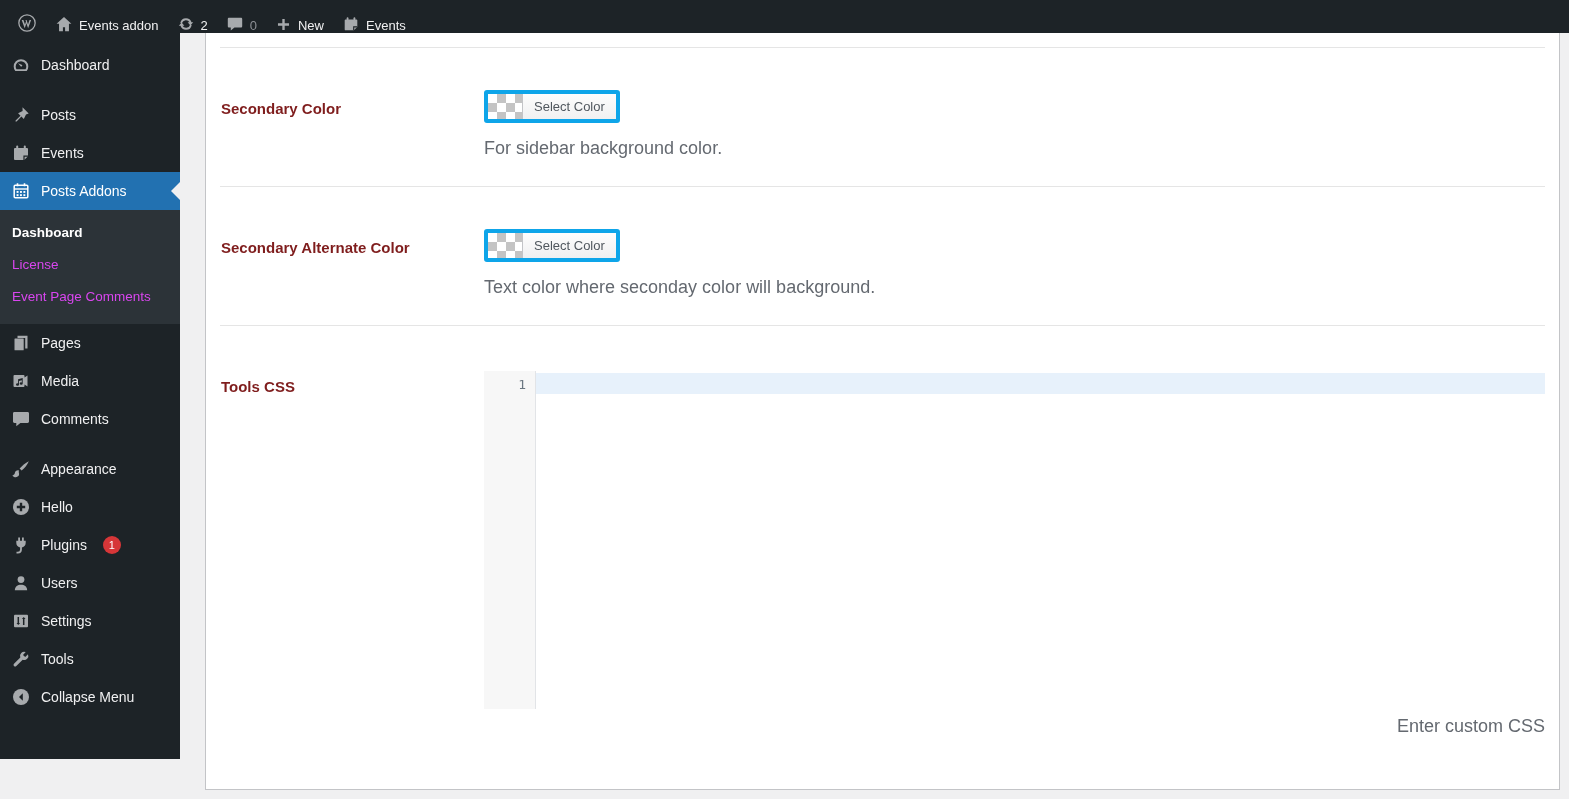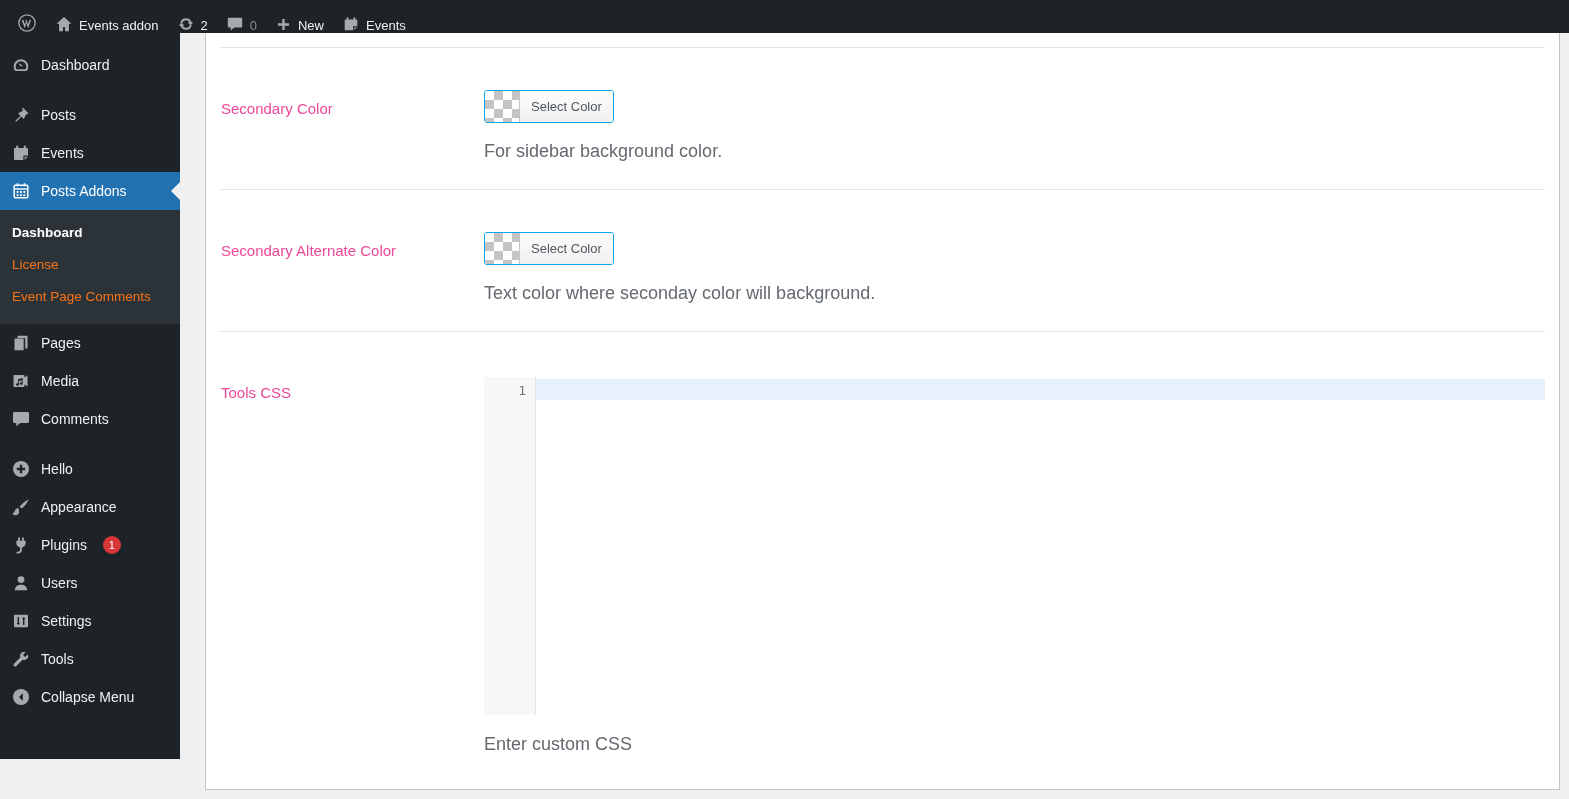--- a/index.html
+++ b/index.html
@@ -39,51 +39,51 @@
   .menu-item.active { background:#2271b1; color:#fff; }
   .menu-item.active .mi-icon { color:#fff; }
   .menu-sep { height:12px; }
   .active-arrow {
     position:absolute; right:0; top:50%; transform:translateY(-50%);
     width:0; height:0; border:9px solid transparent; border-right-color:#f0f0f1; border-left-width:0;
   }
   .submenu { background:#2c3338; padding:7px 0 11px; }
   .submenu-item {
     display:block; padding:7px 12px 7px 12px; font-size:13.5px;
-    color:#f97316; cursor:pointer; line-height:18px;
+    color:#d946ef; cursor:pointer; line-height:18px;
   }
   .submenu-item.active { color:#fff; font-weight:bold; }
   .badge {
     display:inline-flex; align-items:center; justify-content:center;
     min-width:18px; height:18px; border-radius:50%; background:#d63638;
     color:#fff; font-size:11px; margin-left:6px; padding:0 2px;
   }
 
   
   .content { flex:1; padding:0 9px 9px 25px; background:#f0f0f1; }
   .panel {
     background:#fff; border:1px solid #c3c4c7; border-top:none;
     height:757px; overflow:hidden;
   }
   .spacer-row { height:15px; border-bottom:1px solid #e5e5e5; margin:0 14px 0 14px; }
   .form-row { display:flex; margin:0 14px 0 14px; border-bottom:1px solid #e5e5e5; }
   .form-row.last { border-bottom:none; }
   .form-th {
     flex:0 0 264px; padding:52px 10px 0 1px;
-    font-size:15px; font-weight:normal; color:#ec4899;
+    font-size:15px; font-weight:bold; color:#7f1d1d;
   }
   .form-td { flex:1; padding:42px 0 28px; }
   .form-td.editor-td { padding:45px 0 0; }
   .description { margin-top:16px; font-size:18px; color:#646970; line-height:19px; }
-  .editor-desc { margin-top:20px; }
+  .editor-desc { margin-top:8px;text-align:right; }
 
   
   .color-btn {
     display:inline-flex; align-items:stretch; height:33px;
-    border:1px solid #0ea5e9; border-radius:3px; overflow:hidden;
+    border:4px solid #0ea5e9; border-radius:3px; overflow:hidden;
     background:#f6f7f7; cursor:pointer; padding:0; font-family:inherit;
   }
   .swatch {
     width:34px; background-color:#fff;
     background-image:
       linear-gradient(45deg,#c4c4c4 25%,transparent 25%,transparent 75%,#c4c4c4 75%),
       linear-gradient(45deg,#c4c4c4 25%,transparent 25%,transparent 75%,#c4c4c4 75%);
     background-size:18px 18px; background-position:0 0,9px 9px;
   }
   .color-btn-text {
@@ -246,35 +246,35 @@
             <path d="M3.4 3h13.2c.8 0 1.4.6 1.4 1.4v8.2c0 .8-.6 1.4-1.4 1.4H9.4l-4.1 3.3V14H3.4c-.8 0-1.4-.6-1.4-1.4V4.4C2 3.6 2.6 3 3.4 3z"></path>
           </svg>
       </span>
       <span>Comments</span>
     </div>
 
     <div class="menu-sep"></div>
 
     <div class="menu-item">
       <span class="mi-icon">
+        <svg viewBox="0 0 20 20" fill="currentColor" width="20" height="20">
+            <path d="M17.8 2.2c-3.2 1.5-7.2 4.9-9.2 7.4l2 2c2.6-2 6-6 7.2-9.4zM7.8 11.3c-1.9-.4-3.8.8-4 2.7-.1 1.3-1 2.1-2.4 2.4 1 1.7 3.5 2.3 5.2 1.2 1.4-.9 1.9-2.5 1.2-4.2z"></path>
+          </svg>
+      </span>
+      <span>Appearance</span>
+    </div>
+
+    <div class="menu-item">
+      <span class="mi-icon">
         <svg viewBox="0 0 20 20" width="20" height="20">
             <circle cx="10" cy="10" r="8" fill="currentColor"></circle>
             <path d="M10 5.8v8.4M5.8 10h8.4" stroke="#1d2327" stroke-width="2.4"></path>
           </svg>
       </span>
       <span>Hello</span>
-    </div>
-
-    <div class="menu-item">
-      <span class="mi-icon">
-        <svg viewBox="0 0 20 20" fill="currentColor" width="20" height="20">
-            <path d="M17.8 2.2c-3.2 1.5-7.2 4.9-9.2 7.4l2 2c2.6-2 6-6 7.2-9.4zM7.8 11.3c-1.9-.4-3.8.8-4 2.7-.1 1.3-1 2.1-2.4 2.4 1 1.7 3.5 2.3 5.2 1.2 1.4-.9 1.9-2.5 1.2-4.2z"></path>
-          </svg>
-      </span>
-      <span>Appearance</span>
     </div>
 
     <div class="menu-item">
       <span class="mi-icon">
         <svg viewBox="0 0 20 20" fill="currentColor" width="20" height="20">
             <path d="M7.2 2.5v3.3H5.3v1.9a4.8 4.8 0 0 0 3.8 4.7v2a2.3 2.3 0 0 1-2.3 2.3H5.5v1.8h1.3a4.1 4.1 0 0 0 4.1-4.1v-2a4.8 4.8 0 0 0 3.8-4.7V5.8h-1.9V2.5H11v3.3H9V2.5z"></path>
           </svg>
       </span>
       <span>Plugins</span>
       <span class="badge">1</span>

